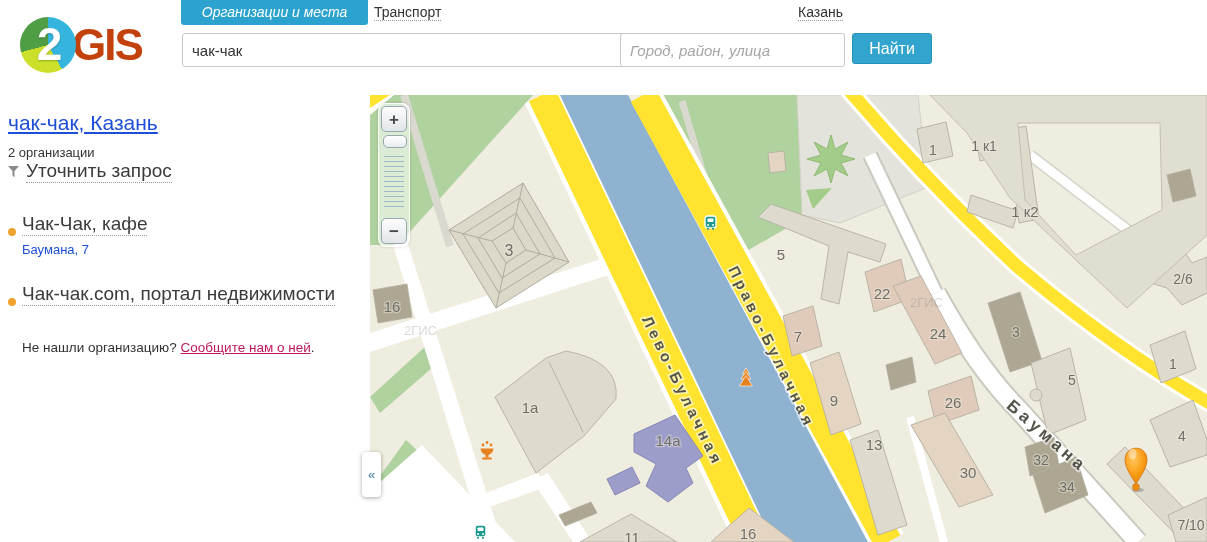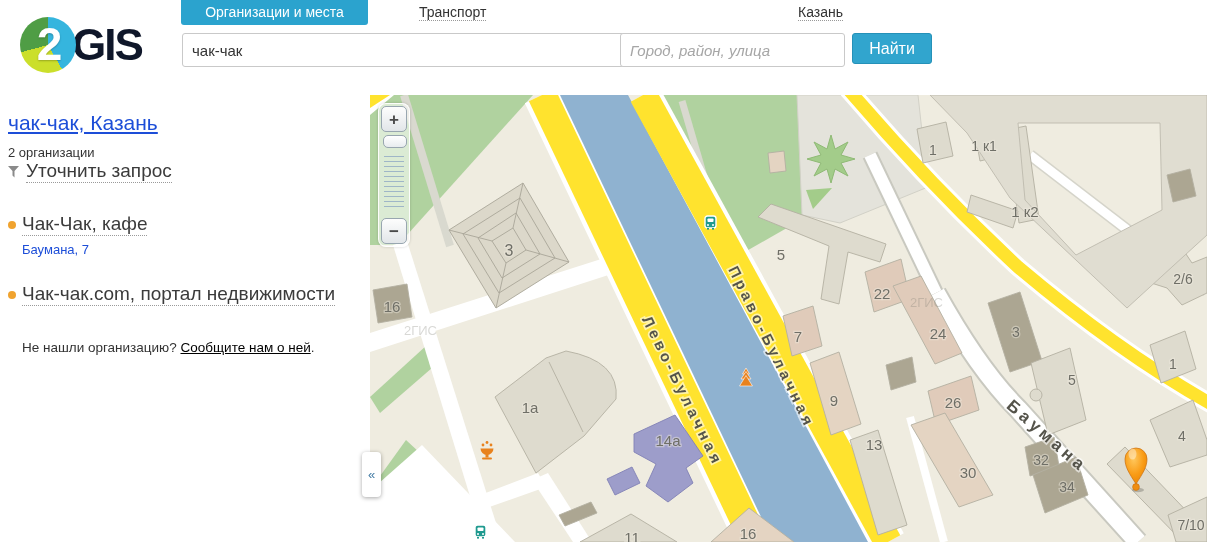--- a/index.html
+++ b/index.html
@@ -6,49 +6,49 @@
   body{width:1207px;height:542px;position:relative;background:#fff;
        font-family:"Liberation Sans",sans-serif;overflow:hidden;color:#333;}
 
   
   .header{position:absolute;left:0;top:0;width:1207px;height:95px;background:#fff;z-index:5;}
   .logo{position:absolute;left:20px;top:14px;width:160px;height:62px;display:flex;align-items:center;cursor:pointer;}
   .logo-circle{width:56px;height:56px;border-radius:50%;position:relative;flex:none;
     background:conic-gradient(from 0deg,#35b5de 0 150deg,#cbdf2b 150deg 255deg,#4f9d45 255deg 360deg);}
   .logo-digit{position:absolute;left:50%;top:50%;transform:translate(-44%,-52%);
     color:#fff;font-size:46px;font-weight:bold;text-shadow:0 1px 2px rgba(0,0,0,.25);}
-  .logo-gis{font-size:44px;font-weight:bold;letter-spacing:-2px;color:#0f172a;margin-left:-4px;}
+  .logo-gis{font-size:44px;font-weight:bold;letter-spacing:-2px;color:#c2410c;margin-left:-4px;}
   .tab-active{position:absolute;left:181px;top:0;width:187px;height:25px;border-radius:0 0 3px 3px;
-    background:#2ba3ce;color:#fff;font-size:14px;text-align:center;line-height:25px;cursor:pointer;}
+    background:#2ba3ce;color:#fff;font-size:14px;text-align:center;line-height:25px;cursor:pointer;font-style:italic;}
   .hlink{position:absolute;top:4px;font-size:14px;color:#333;cursor:pointer;
     border-bottom:1px dotted #999;line-height:16px;}
-  .hlink.transport{left:419px;}
+  .hlink.transport{left:374px;}
   .hlink.city{left:798px;}
   .sfield{position:absolute;top:33px;height:34px;box-sizing:border-box;border:1px solid #c9c9c9;
     border-radius:3px;font-size:15px;color:#333;padding:0 9px;font-family:"Liberation Sans",sans-serif;}
   .sfield::placeholder{font-style:italic;color:#a6a6a6;}
   #search-query{left:182px;width:458px;}
   #search-location{left:620px;width:225px;}
   .find-btn{position:absolute;left:852px;top:33px;width:80px;height:31px;background:#31a5ce;
     border:1px solid #2591b8;border-radius:3px;color:#fff;font-size:16px;cursor:pointer;
     font-family:"Liberation Sans",sans-serif;}
 
   
   .sidebar{position:absolute;left:0;top:95px;width:370px;height:447px;background:#fff;padding:16px 10px 0 8px;box-sizing:border-box;}
   .sb-title{font-size:21px;font-weight:400;color:#1d4ed8;margin:0 0 10px 0;text-decoration:underline;}
   .sb-count{font-size:13px;color:#333;}
   .sb-refine{margin-bottom:30px;display:flex;align-items:center;}
   .funnel{margin-right:7px;flex:none;}
   .dotlink{color:#3b3b3b;font-size:19px;border-bottom:1px dotted #9a9a9a;cursor:pointer;}
   .result{margin-bottom:26px;}
-  .result-line{display:flex;align-items:center;}
+  .result-line{display:flex;align-items:flex-end;}
   .bullet{width:8px;height:8px;border-radius:50%;background:#f0a32f;margin-right:6px;flex:none;}
   .addr{font-size:13px;color:#1d4ed8;margin:6px 0 0 14px;}
   .notfound{font-size:13.5px;color:#333;margin:34px 0 0 14px;}
-  .bluelink{color:#000000;text-decoration:underline;cursor:pointer;}
+  .bluelink{color:#be185d;text-decoration:underline;cursor:pointer;}
 
   
   .map{position:absolute;left:370px;top:95px;width:837px;height:447px;overflow:visible;background:#efece0;}
   .map svg{display:block;}
   text.street-label{fill:#54534a;font-weight:bold;letter-spacing:4px;stroke:#fff;stroke-opacity:.6;
     stroke-width:3.5;paint-order:stroke;text-anchor:middle;dominant-baseline:central;}
   text.bldg-label{fill:#6f6f67;text-anchor:middle;dominant-baseline:central;
     stroke:#efece0;stroke-opacity:.45;stroke-width:2.5;paint-order:stroke;}
   text.watermark{fill:#77776d;opacity:.28;font-size:13px;}
 

